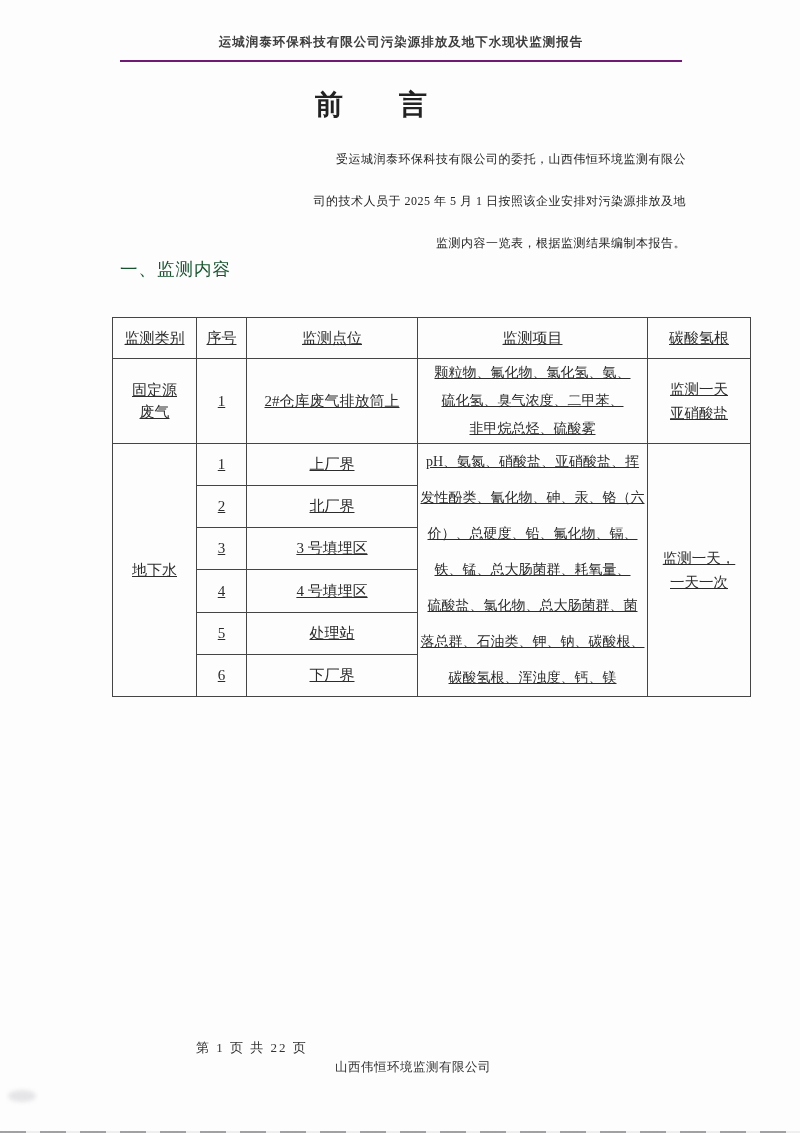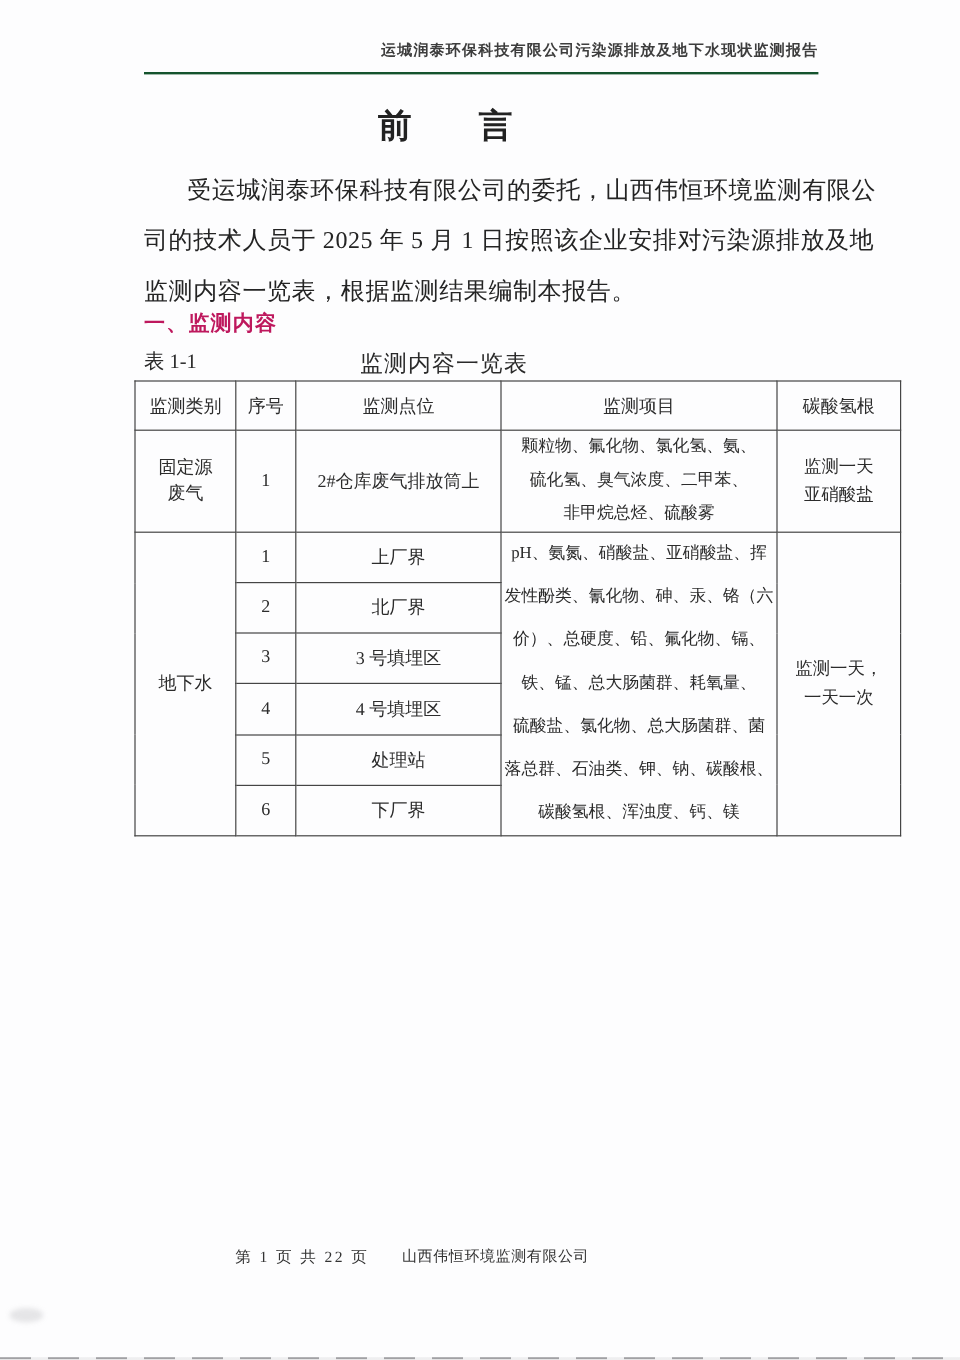--- a/index.html
+++ b/index.html
@@ -15,27 +15,27 @@
     overflow: hidden;
     color: #2a2a2a;
   }
 
   
   .doc-header {
     position: absolute;
     top: 34px;
     left: 120px;
     width: 562px;
-    text-align: right;
+    text-align: center;
     font-size: 12.5px;
     font-weight: bold;
     letter-spacing: 1px;
     color: #3d3d3d;
     padding-bottom: 9px;
-    border-bottom: 2px solid #14532d;
+    border-bottom: 2px solid #701a75;
   }
 
   
   .preface-title {
     position: absolute;
     top: 86px;
     left: 90px;           
     width: 562px;
     text-align: center;
     font-size: 28px;
@@ -46,36 +46,37 @@
   
   .preface-paragraph {
     position: absolute;
     top: 138px;
     left: 120px;
     width: 566px;
   }
   .para-line {
     height: 42px;
     line-height: 42px;
-    font-size: 20px;
+    font-size: 12px;
     letter-spacing: 0.5px;
     color: #242424;
     white-space: nowrap;
+    text-align: right;
   }
   .para-line.indent { text-indent: 36px; }
 
   
   .section-heading {
     position: absolute;
     top: 257px;
     left: 120px;
     font-size: 17.5px;
-    font-weight: bold;
+    font-weight: normal;
     letter-spacing: 1px;
-    color: #be185d;
+    color: #14532d;
   }
 
   
   .table-caption {
     position: absolute;
     top: 290px;
     left: 120px;
     width: 562px;
     height: 26px;
   }
@@ -96,20 +97,21 @@
   
   table.monitoring {
     position: absolute;
     left: 112px;
     top: 317px;
     width: 638px;
     border-collapse: collapse;
     table-layout: fixed;
     font-size: 15px;
     color: #2c2c2c;
+    text-decoration: underline;
   }
   table.monitoring th,
   table.monitoring td {
     border: 1.5px solid #454545;
     text-align: center;
     vertical-align: middle;
     padding: 0;
     font-weight: normal;
     overflow: hidden;
   }
@@ -125,21 +127,21 @@
   .page-footer {
     position: absolute;
     top: 1039px;
     left: 0;
     width: 800px;
     height: 20px;
     font-size: 13px;
     color: #333;
   }
   .page-footer .page-info { position: absolute; left: 196px; letter-spacing: 2px; }
-  .page-footer .company   { position: absolute; left: 335px; font-size: 12.5px; letter-spacing: 0.5px; }
+  .page-footer .company   { position: absolute; left: 335px; font-size: 12.5px; letter-spacing: 0.5px; margin-top: 20px; }
 
   
   .scan-bottom {
     position: absolute;
     bottom: 0; left: 0; right: 0;
     height: 2px;
     background: repeating-linear-gradient(90deg,
       rgba(70,70,75,.5) 0 26px,
       rgba(70,70,75,.08) 26px 40px);
   }
@@ -164,24 +166,20 @@
   <div class="preface-title">前　　言</div>
 
   <div class="preface-paragraph">
     <div class="para-line indent">受运城润泰环保科技有限公司的委托，山西伟恒环境监测有限公</div>
     <div class="para-line">司的技术人员于 2025 年 5 月 1 日按照该企业安排对污染源排放及地</div>
     <div class="para-line">监测内容一览表，根据监测结果编制本报告。</div>
   </div>
 
   <div class="section-heading">一、监测内容</div>
 
-  <div class="table-caption">
-    <span class="tc-label">表 1-1</span>
-    <span class="tc-title">监测内容一览表</span>
-  </div>
 
   <table class="monitoring">
     <colgroup>
       <col style="width:84px">
       <col style="width:50px">
       <col style="width:171px">
       <col style="width:230px">
       <col style="width:103px">
     </colgroup>
     <tbody>

